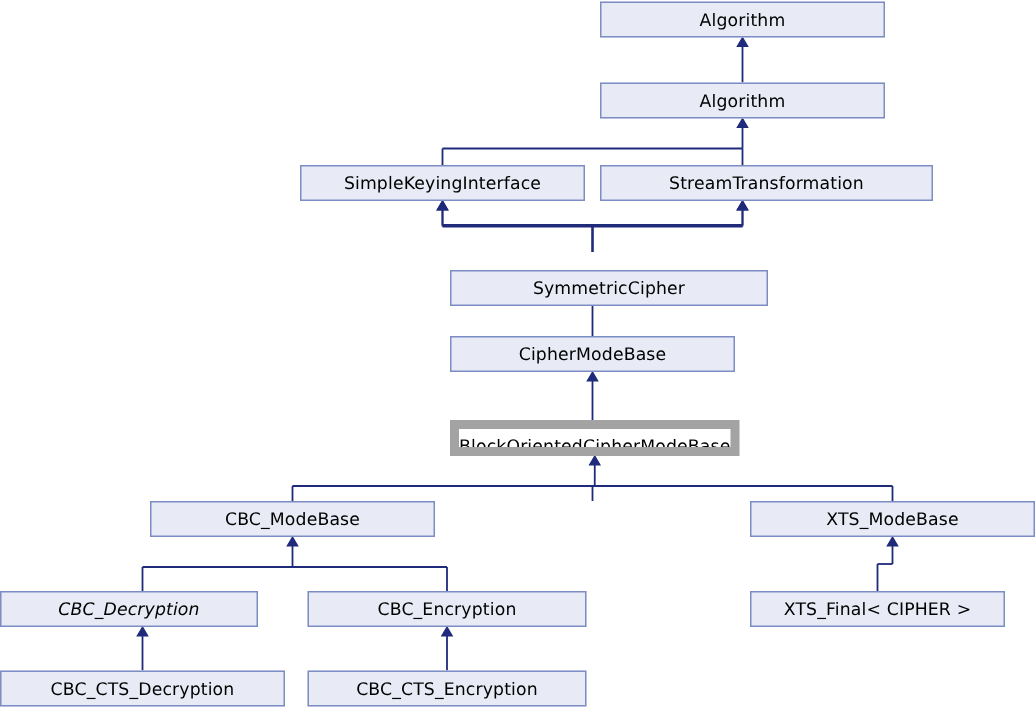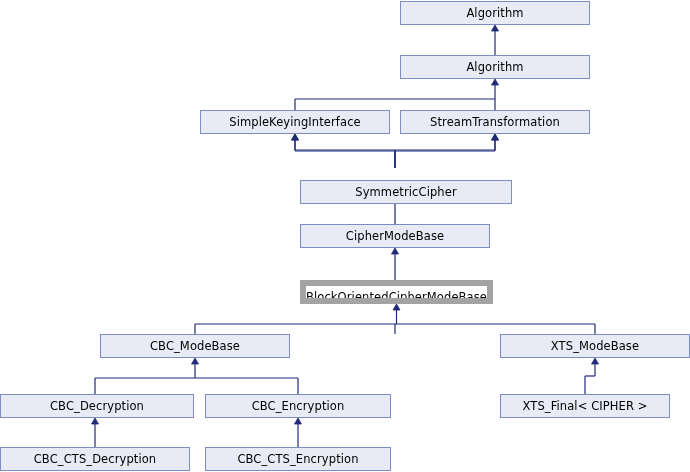--- a/index.html
+++ b/index.html
@@ -100,39 +100,39 @@
     </svg>
 <div class="node" style="left: 400px; top: 1px; width: 190px;">
       <span class="node-label">Algorithm</span>
     </div>
     <div class="node" style="left: 400px; top: 55px; width: 190px;">
       <span class="node-label">Algorithm</span>
     </div>
     <div class="node" style="left: 200px; top: 110px; width: 190px; text-align: center;">
       <span class="node-label">SimpleKeyingInterface</span>
     </div>
-    <div class="node" style="left: 400px; top: 110px; width: 190px;">
+    <div class="node" style="left: 400px; top: 110px; width: 222px;">
       <span class="node-label">StreamTransformation</span>
     </div>
     <div class="node" style="left: 300px; top: 180px; width: 212px;">
       <span class="node-label">SymmetricCipher</span>
     </div>
     <div class="node" style="left: 300px; top: 224px; width: 190px;">
       <span class="node-label">CipherModeBase</span>
     </div>
     <div class="node current" style="left: 300px; top: 280px; width: 193px;">
       <span class="node-label">BlockOrientedCipherModeBase</span>
     </div>
     <div class="node" style="left: 100px; top: 334px; width: 190px;">
       <span class="node-label">CBC_ModeBase</span>
     </div>
     <div class="node" style="left: 500px; top: 334px; width: 190px;">
       <span class="node-label">XTS_ModeBase</span>
     </div>
-    <div class="node" style="left: 0px; top: 394px; width: 194px;">
+    <div class="node" style="left: 0px; top: 394px; width: 172px; font-style: italic;">
       <span class="node-label">CBC_Decryption</span>
     </div>
     <div class="node" style="left: 205px; top: 394px; width: 186px;">
       <span class="node-label">CBC_Encryption</span>
     </div>
     <div class="node" style="left: 500px; top: 394px; width: 170px;">
       <span class="node-label">XTS_Final&lt; CIPHER &gt;</span>
     </div>
     <div class="node" style="left: 0px; top: 447px; width: 190px;">
       <span class="node-label">CBC_CTS_Decryption</span>

